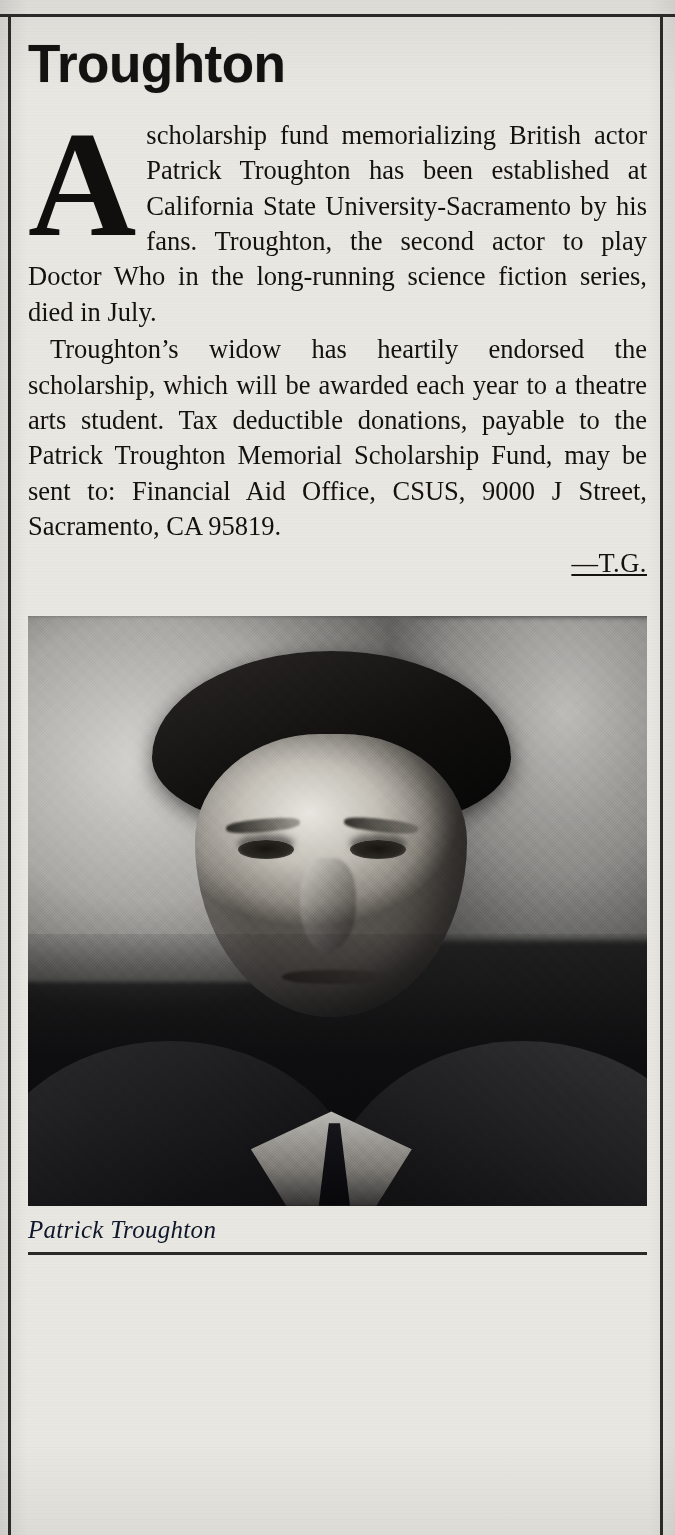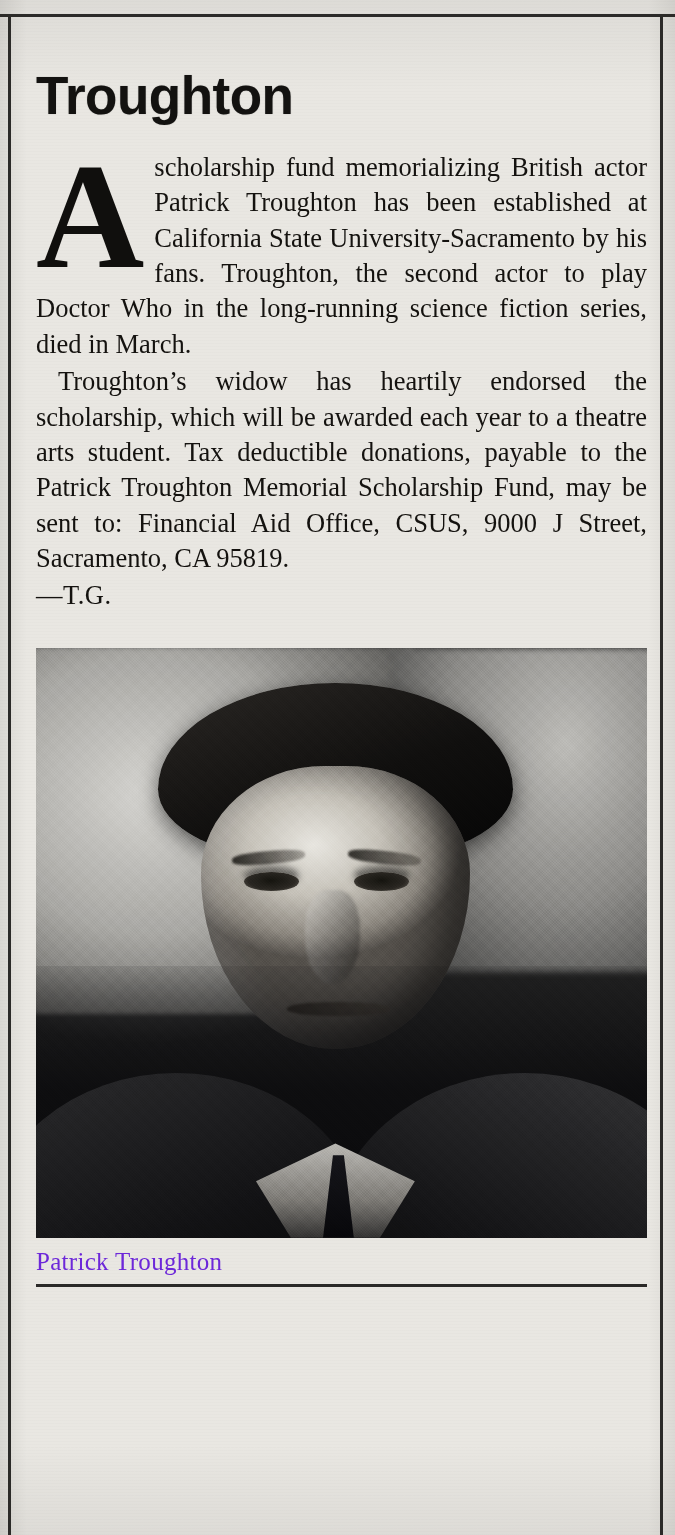--- a/index.html
+++ b/index.html
@@ -47,24 +47,23 @@
   .ghost-top {
     position: absolute;
     left: 120px; top: 0; width: 420px; height: 10px;
     color: #b9b5ad;
     font-size: 11px;
     letter-spacing: 2px;
     overflow: hidden;
   }
   .content {
     position: absolute;
-    left: 36px;
+    left: 28px;
     right: 28px;
     top: 32px;
-    margin-top: 32px;
   }
   h1.headline {
     font-family: "Liberation Sans", sans-serif;
     font-weight: bold;
     font-size: 53px;
     line-height: 0.98;
     letter-spacing: -0.5px;
     color: #131210;
     margin: 6px 0 0 0;
     text-shadow: 0 0 1px rgba(0,0,0,0.35);
@@ -87,23 +86,25 @@
     float: left;
     font-family: "Liberation Serif", serif;
     font-weight: bold;
     font-size: 150px;
     line-height: 0.78;
     padding: 6px 10px 0 0;
     margin-top: 2px;
     color: #100f0d;
   }
   .signature {
+    text-align: right;
     font-size: 26.5px;
     margin-top: 2px;
     letter-spacing: 0.5px;
+    text-decoration: underline;
   }
   .ghost-line {
     height: 16px;
     margin-top: 4px;
     color: #c2bdb4;
     font-size: 13px;
     letter-spacing: 1px;
     overflow: hidden;
     white-space: nowrap;
   }
@@ -229,22 +230,23 @@
   .photo .grain {
     position: absolute; inset: 0;
     background-image:
       repeating-linear-gradient(45deg, rgba(255,255,255,0.030) 0px, rgba(255,255,255,0.030) 1px, rgba(0,0,0,0.030) 1px, rgba(0,0,0,0.030) 2px),
       repeating-linear-gradient(-45deg, rgba(255,255,255,0.022) 0px, rgba(255,255,255,0.022) 1px, rgba(0,0,0,0.022) 1px, rgba(0,0,0,0.022) 2px);
     mix-blend-mode: overlay;
     pointer-events: none;
   }
   .caption {
     font-family: "Liberation Serif", serif;
+    font-style: italic;
     font-size: 25px;
-    color: #6d28d9;
+    color: #0f172a;
     margin-top: 10px;
     letter-spacing: 0.3px;
   }
   .caption-rule {
     margin-top: 8px;
     height: 3px;
     background: #2b2a28;
   }
 </style>
 </head>
@@ -259,21 +261,21 @@
   <div class="rule-right"></div>
 
   <div class="content">
 
     <h1 class="headline">
       <span>Troughton</span>
     </h1>
 
     <div class="article">
       <p>
-        <span class="dropcap">A</span><span>scholarship fund memorializing British actor Patrick Troughton has been established at California State University-Sacramento by his fans. Troughton, the second actor to play Doctor Who in the long-running science fiction series, died in March.</span>
+        <span class="dropcap">A</span><span>scholarship fund memorializing British actor Patrick Troughton has been established at California State University-Sacramento by his fans. Troughton, the second actor to play Doctor Who in the long-running science fiction series, died in July.</span>
       </p>
       <p>Troughton’s widow has heartily endorsed the scholarship, which will be awarded each year to a theatre arts student. Tax deductible donations, payable to the Patrick Troughton Memorial Scholarship Fund, may be sent to: Financial Aid Office, CSUS, 9000 J Street, Sacramento, CA 95819.</p>
       <div class="signature">—T.G.</div>
     </div>
 
     <div class="ghost-line"></div>
 
     <div class="photo-wrap">
       <div class="photo">
         <div class="bg"></div>

